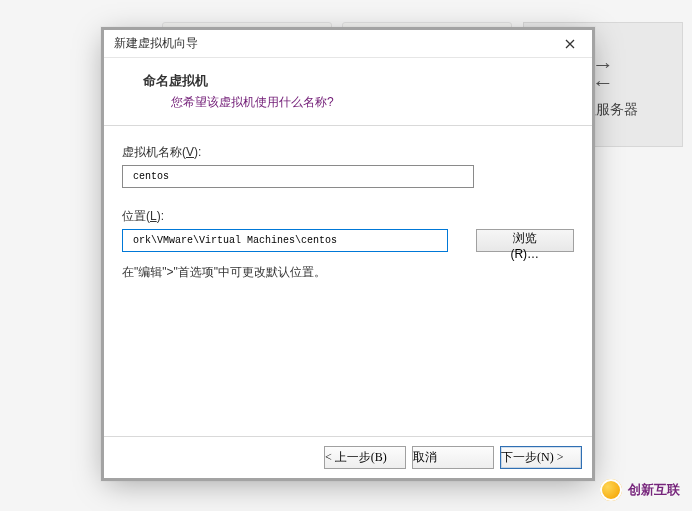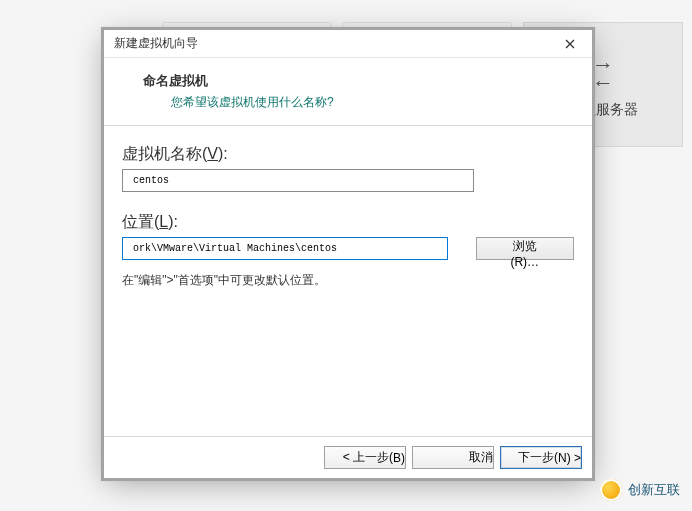--- a/index.html
+++ b/index.html
@@ -80,29 +80,29 @@
     }
     .header .h-title {
       font-weight:bold;
       font-size:13px;
       margin-left:14px;
       margin-bottom:4px;
     }
     .header .h-sub {
       font-size:12px;
       margin-left:42px;
-      color:#0f766e;
+      color:#701a75;
     }
     .content {
       flex:1;
       padding:18px 18px 0 18px;
       background:#fff;
       overflow:hidden;
     }
-    .field-label { margin-bottom:4px; font-size:16px; }
+    .field-label { margin-bottom:4px; font-size:12px; }
     .field-label .u { text-decoration:underline; }
     .text-input {
       width:352px;
       height:23px;
       border:1px solid #8a8a8a;
       padding:0 10px;
       font-size:10px;
       font-family:Liberation Mono, monospace;
       outline:none;
       background:#fff;
@@ -137,40 +137,41 @@
     }
     .dlg-btn {
       min-width:82px;
       height:23px;
       background:linear-gradient(#fcfcfc,#eeeeee);
       border:1px solid #a0a0a0;
       font-size:12px;
       cursor:pointer;
       display:flex;
       align-items:center;
-      justify-content:flex-end;
+      justify-content:flex-start;
+      font-family:Liberation Serif, serif;
     }
     .dlg-btn.primary { border:1px solid #2f6fb3; box-shadow:inset 0 0 0 1px rgba(47,111,179,0.2); }
 
     .watermark {
       position:absolute;
       bottom:10px;
       right:12px;
       display:flex;
       align-items:center;
       gap:6px;
       opacity:0.95;
     }
     .watermark .logo {
       width:22px; height:22px;
       border-radius:50%;
       background:radial-gradient(circle at 35% 35%, #ffd54b 0%, #f7a600 70%);
       box-shadow:0 0 0 2px #fff inset;
     }
-    .watermark .wm-text { font-size:13px; color:#0c4a6e; font-weight:normal; }
+    .watermark .wm-text { font-size:13px; color:#701a75; font-weight:bold; }
   </style>
 </head>
 <body>
 
 <div class="ghost-tile ghost-a"></div>
 <div class="ghost-tile ghost-b"></div>
 <div class="bg-tile">
   <div class="arrows">
     <span class="arrow">→</span>
     <span class="arrow">←</span>

